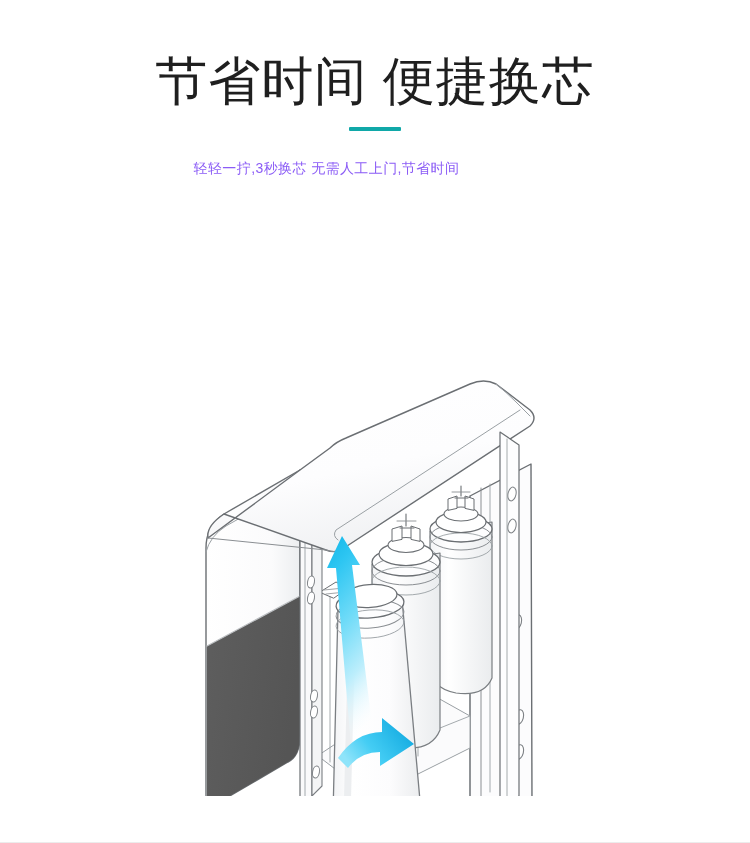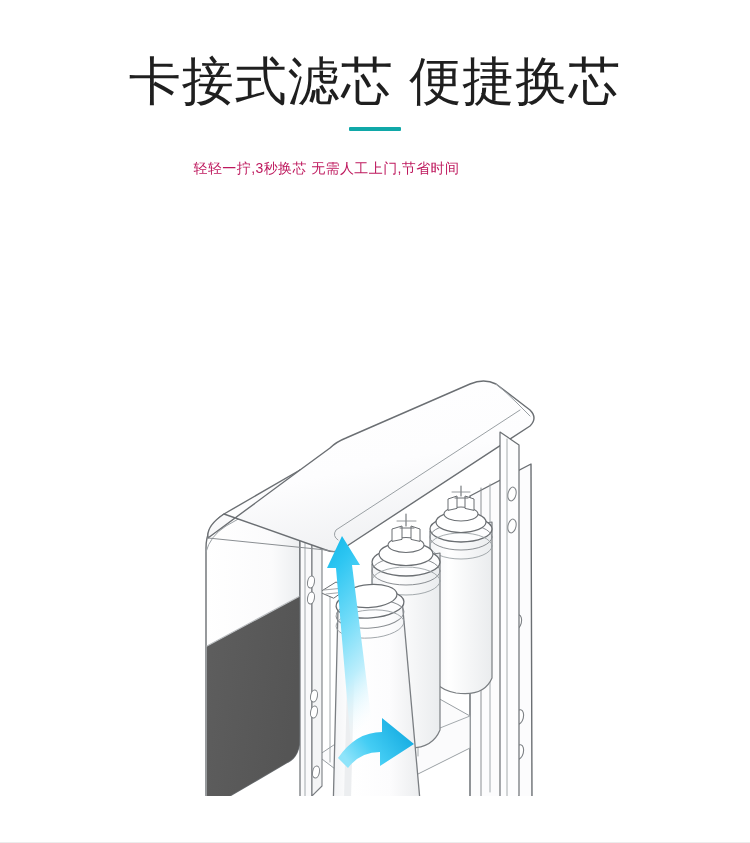--- a/index.html
+++ b/index.html
@@ -60,21 +60,21 @@
 
   .page-subtitle {
     position: absolute;
     left: 0;
     top: 157px;
     width: 653px;
     text-align: center;
     font-size: 14px;
     line-height: 22px;
     letter-spacing: 0.4px;
-    color: #be185d;
+    color: #8b5cf6;
     white-space: nowrap;
   }
 
   
   .illustration-wrap {
     position: absolute;
     left: 0;
     top: 196px;
     width: 750px;
     height: 600px;
@@ -92,21 +92,21 @@
     background: #ececec;
   }
 </style>
 </head>
 <body>
 
 <div id="page">
 
   <div class="header">
 
-    <h1 class="page-title">卡接式滤芯 便捷换芯</h1>
+    <h1 class="page-title">节省时间 便捷换芯</h1>
 
     <div class="title-divider"></div>
 
     <div class="page-subtitle">轻轻一拧,3秒换芯 无需人工上门,节省时间</div>
   </div>
 
   <div class="illustration-wrap">
 
     <svg width="750" height="600" viewBox="0 0 750 600" xmlns="http://www.w3.org/2000/svg">
 

